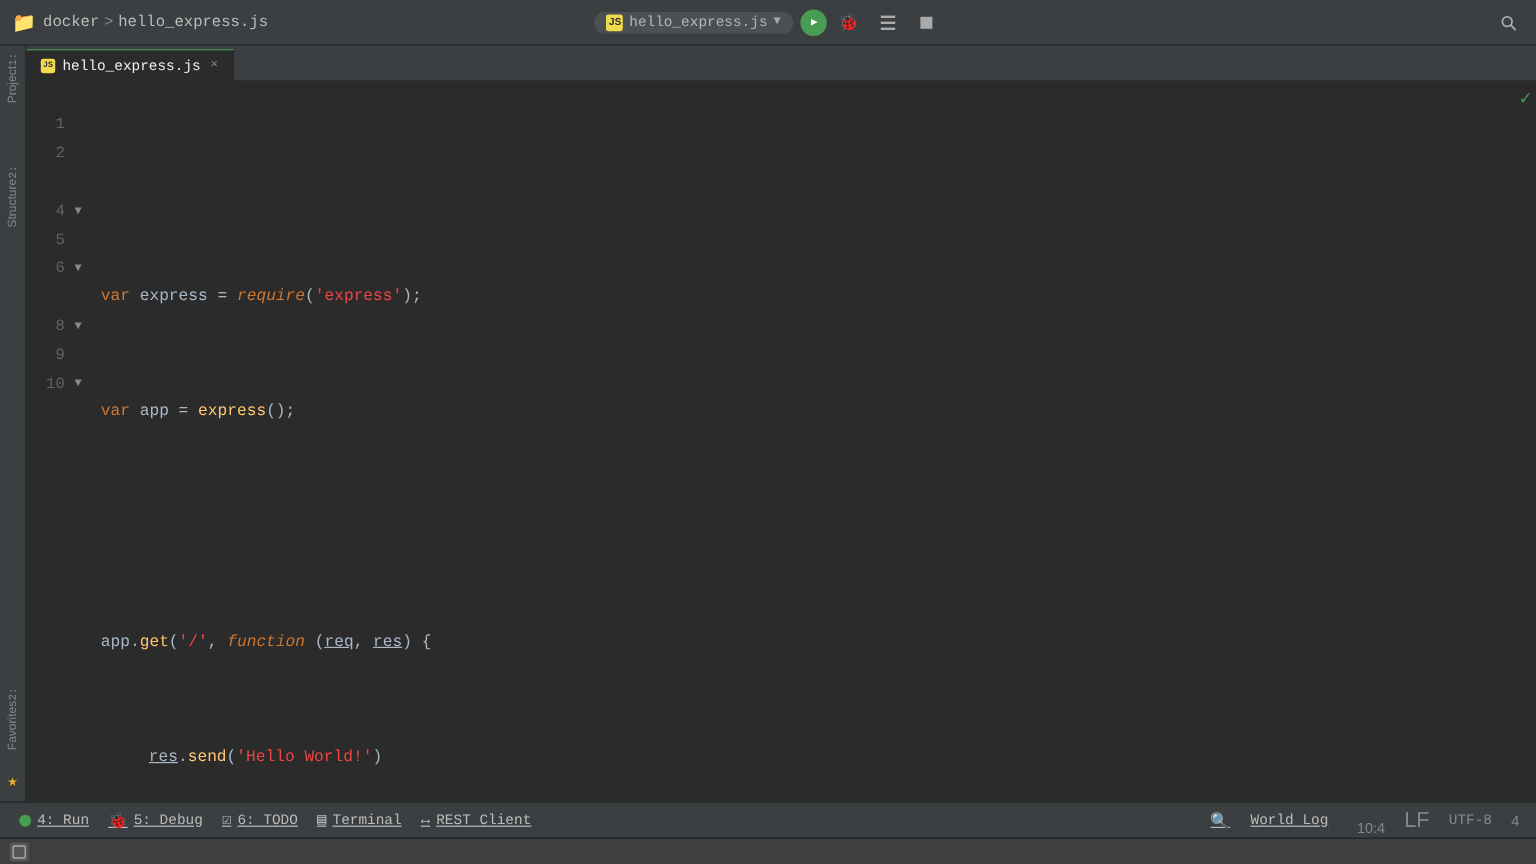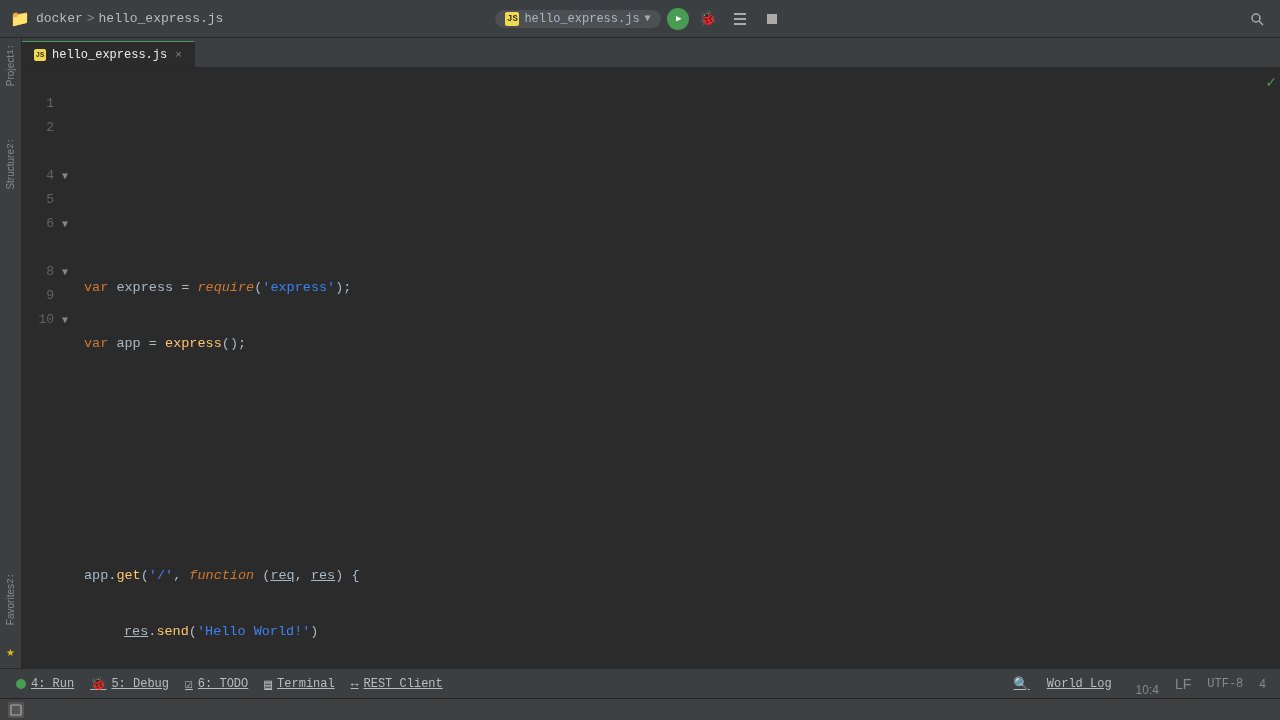--- a/index.html
+++ b/index.html
@@ -174,23 +174,23 @@
       padding: 0 8px;
       font-size: 13.5px;
       line-height: 24px;
       white-space: pre;
       overflow: hidden;
     }
 
     
     .kw { color: #cc7832; } 
     .fn { color: #ffc66d; } 
-    .str { color: #3b82f6; } 
+    .str { color: #ef4444; } 
     .param { color: #a9b7c6; text-decoration: underline; }
-    .italic-kw { color: #cc7832; font-style: italic; margin-top: 40px; }
+    .italic-kw { color: #cc7832; font-style: italic; }
     .fold-arrow {
       color: #888;
       cursor: pointer;
       font-size: 10px;
     }
     .code-line {
       display: flex;
       align-items: baseline;
       height: 24px;
     }
@@ -460,21 +460,21 @@
     <span style="font-size:13px;">↔</span>
     <span>REST Client</span>
   </div>
 
   <div class="bottom-right">
     <div class="bottom-btn">
       <span style="font-size:13px;">🔍</span>
       <span>World Log</span>
     </div>
     <span style="color:#888; font-size:12px; font-family:sans-serif;margin-top:12px;">10:4</span>
-    <span style="color:#888; font-size:14px; font-family:sans-serif;text-align:right;">LF</span>
+    <span style="color:#888; font-size:18px; font-family:sans-serif;text-align:right;">LF</span>
     <span style="color:#888; font-size:12px; font-family:Liberation Mono, monospace;">UTF-8</span>
     <span style="color:#888; font-size:12px; font-family:sans-serif;">4</span>
   </div>
 </div>
 
 <div class="status-bar-bottom">
   <div style="width:16px; height:16px; background:#555; border-radius:2px; display:flex; align-items:center; justify-content:center;">
     <svg width="12" height="12" viewBox="0 0 12 12" fill="#aaa">
         <rect x="1" y="1" width="10" height="10" rx="1" fill="none" stroke="#aaa" stroke-width="1.2"></rect>
       </svg>

